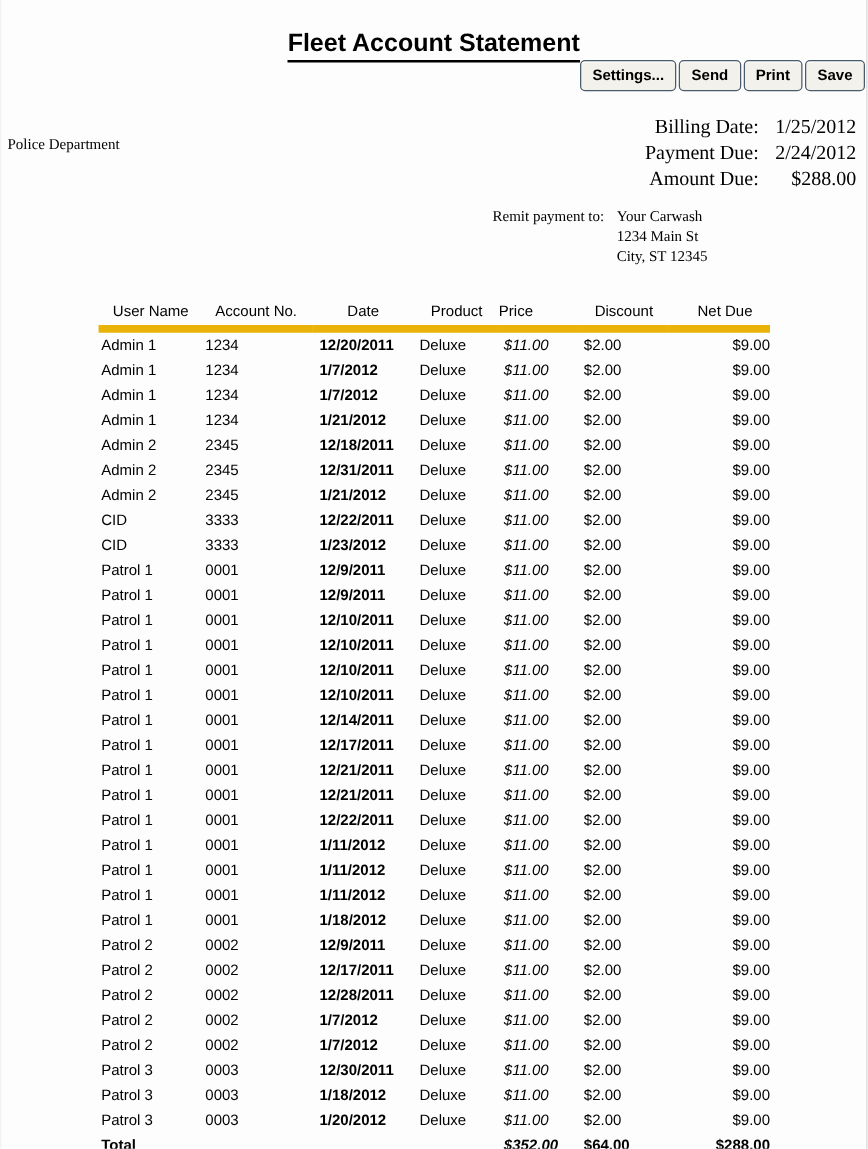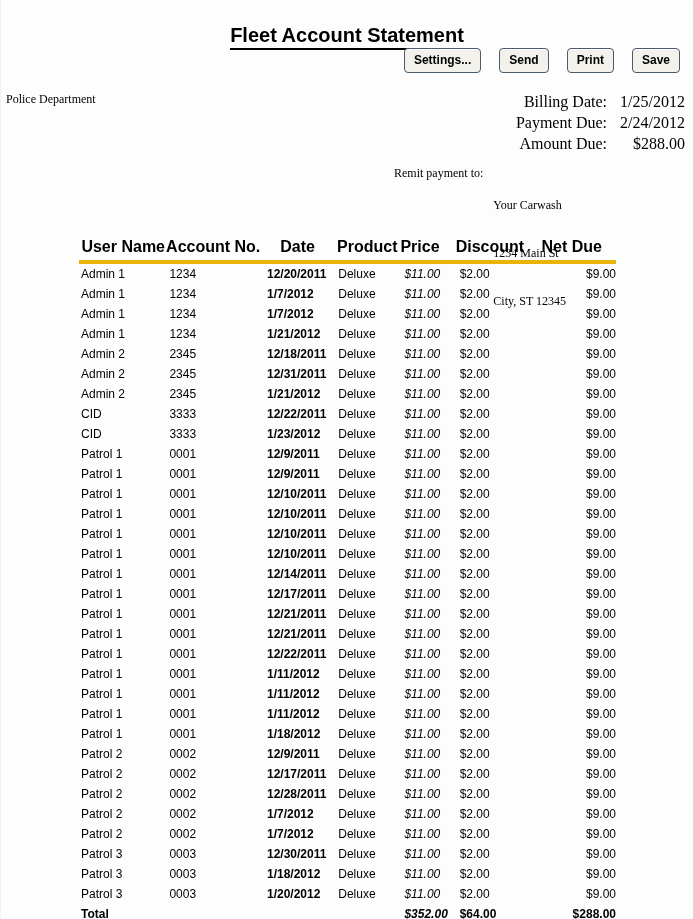--- a/index.html
+++ b/index.html
@@ -41,44 +41,44 @@
     border-bottom: 2px solid #000;
     padding-bottom: 1px;
     line-height: 24px;
     margin-top: 16px;
   }
 
   
   .toolbar {
     position: absolute;
     top: 48px;
-    right: 13px;
+    right: 1px;
     display: flex;
-    gap: 18px;
+    gap: 2px;
   }
   .btn {
     font-family: "Liberation Sans", "DejaVu Sans", sans-serif;
     font-size: 12px;
     font-weight: bold;
     color: #000;
     background: #f2f1eb;
     border: 1px solid #4a5b6b;
     border-radius: 4px;
     padding: 4px 9px 5px 9px;
     line-height: 14px;
     cursor: pointer;
     box-shadow: inset 0 1px 0 #ffffff;
     white-space: nowrap;
   }
 
   
   .cust-name {
     position: absolute;
     left: 5px;
-    top: 92px;
+    top: 108px;
     font-size: 12px;
     line-height: 15px;
     white-space: nowrap;
   }
   .meta {
     position: absolute;
     right: 8px;
     top: 91px;
     width: 300px;
   }
@@ -107,40 +107,40 @@
     top: 165px;
     left: 393px;
     display: flex;
     font-size: 12px;
     line-height: 16px;
   }
   .remit-label {
     white-space: nowrap;
     padding-right: 10px;
   }
-  .remit-addr div { white-space: nowrap; margin-top: 32px; }
+  .remit-addr div { white-space: nowrap; }
 
   
   .table-wrap {
     position: absolute;
     top: 238px;
     left: 78px;
     width: 537px;
   }
   table.stmt {
     border-collapse: collapse;
     width: 537px;
     font-family: "Liberation Sans", "DejaVu Sans", sans-serif;
     font-size: 12px;
   }
   table.stmt thead th {
-    font-weight: bold;
-    font-size: 16px;
+    font-weight: normal;
+    font-size: 12px;
     padding: 0 0 4px 0;
-    border-bottom: 4px solid #eab308;
+    border-bottom: 6px solid #eab308;
     white-space: nowrap;
     height: 18px;
     vertical-align: bottom;
   }
   table.stmt tbody td {
     height: 20px;
     line-height: 20px;
     padding: 0;
     white-space: nowrap;
     vertical-align: middle;

